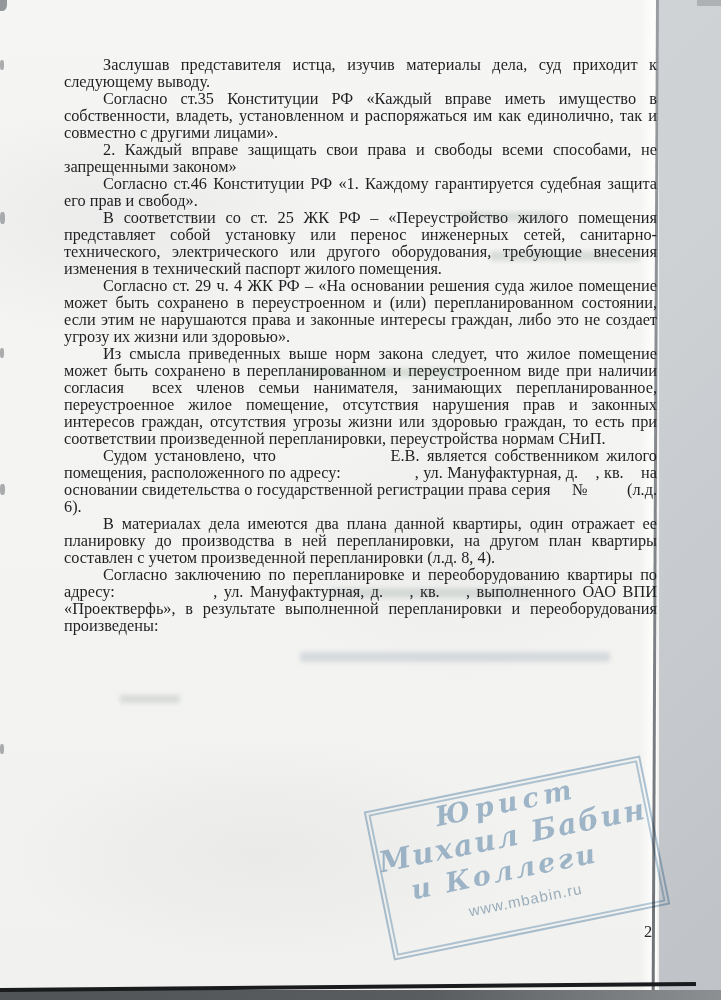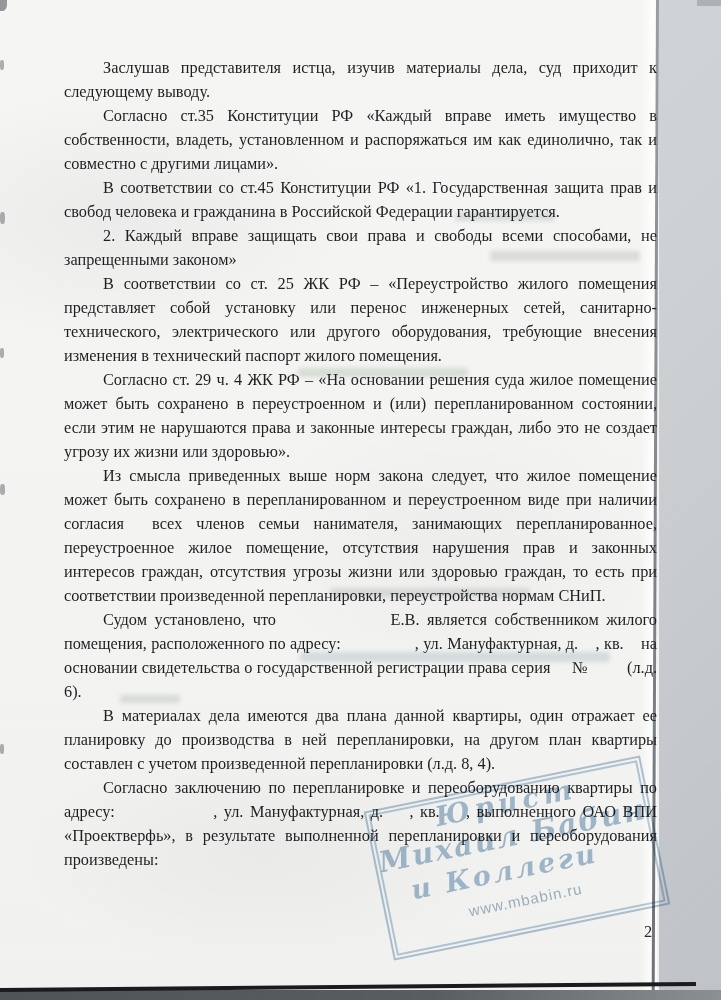--- a/index.html
+++ b/index.html
@@ -40,21 +40,21 @@
     position:absolute;left:0;top:990px;width:721px;height:10px;
     background:linear-gradient(90deg,#515457 0%,#5a5d60 60%,#8d9093 100%);
   }
   .corner-speck-tl{position:absolute;left:0;top:0;width:7px;height:11px;background:rgba(70,75,80,.55);border-radius:0 0 60% 0;}
   .corner-speck-tr{position:absolute;left:697px;top:0;width:24px;height:6px;background:rgba(130,135,140,.45);}
   .edge-speck{position:absolute;background:rgba(95,100,106,.5);border-radius:40%;}
 
   
   .text-block{
     position:absolute;left:64px;top:56px;width:593px;
-    font-size:16.3px;line-height:24px;color:#1f1f22;
+    font-size:16.3px;line-height:17px;color:#1f1f22;
     text-align:justify;
   }
   .text-block p{margin:0;text-indent:39px;}
 
   
   .bleed{position:absolute;background:rgba(160,172,168,.32);filter:blur(2.2px);border-radius:3px;}
 
   
   .stamp{
     position:absolute;left:376px;top:782px;width:282px;height:152px;
@@ -105,22 +105,22 @@
 <div class="corner-speck-tr"></div>
 <div class="edge-speck" style="left:0;top:60px;width:4px;height:10px;"></div>
 <div class="edge-speck" style="left:0;top:212px;width:5px;height:12px;"></div>
 <div class="edge-speck" style="left:0;top:348px;width:4px;height:10px;"></div>
 <div class="edge-speck" style="left:0;top:484px;width:5px;height:11px;"></div>
 <div class="edge-speck" style="left:0;top:744px;width:4px;height:10px;"></div>
 
 <div class="text-block">
   <p>Заслушав представителя истца, изучив материалы дела, суд приходит к следующему выводу.</p>
   <p>Согласно ст.35 Конституции РФ «Каждый вправе иметь имущество в собственности, владеть, установленном и распоряжаться им как единолично, так и совместно с другими лицами».</p>
-  <p>В соответствии со ст.45 Конституции РФ «1. Государственная защита прав и свобод человека и гражданина в Российской Федерации гарантируется.</p>
   <p>2. Каждый вправе защищать свои права и свободы всеми способами, не запрещенными законом»</p>
+  <p>Согласно ст.46 Конституции РФ «1. Каждому гарантируется судебная защита его прав и свобод».</p>
   <p>В соответствии со ст. 25 ЖК РФ – «Переустройство жилого помещения представляет собой установку или перенос инженерных сетей, санитарно-технического, электрического или другого оборудования, требующие внесения изменения в технический паспорт жилого помещения.</p>
   <p>Согласно ст. 29 ч. 4 ЖК РФ – «На основании решения суда жилое помещение может быть сохранено в переустроенном и (или) перепланированном состоянии, если этим не нарушаются права и законные интересы граждан, либо это не создает угрозу их жизни или здоровью».</p>
   <p>Из смысла приведенных выше норм закона следует, что жилое помещение может быть сохранено в перепланированном и переустроенном виде при наличии согласия&nbsp; всех членов семьи нанимателя, занимающих перепланированное, переустроенное жилое помещение, отсутствия нарушения прав и законных интересов граждан, отсутствия угрозы жизни или здоровью граждан, то есть при соответствии произведенной перепланировки, переустройства нормам СНиП.</p>
   <p>Судом установлено, что&nbsp;&nbsp;&nbsp;&nbsp;&nbsp;&nbsp;&nbsp;&nbsp;&nbsp;&nbsp;&nbsp;&nbsp;&nbsp;&nbsp; Е.В. является собственником жилого помещения, расположенного по адресу:&nbsp;&nbsp;&nbsp;&nbsp;&nbsp;&nbsp;&nbsp;&nbsp;&nbsp;&nbsp;&nbsp;&nbsp;&nbsp;&nbsp;&nbsp;&nbsp; , ул. Мануфактурная, д.&nbsp;&nbsp;&nbsp; , кв.&nbsp;&nbsp;&nbsp; на основании свидетельства о государственной регистрации права серия&nbsp;&nbsp;&nbsp;&nbsp; №&nbsp;&nbsp;&nbsp;&nbsp;&nbsp;&nbsp;&nbsp;&nbsp; (л.д. 6).</p>
   <p>В материалах дела имеются два плана данной квартиры, один отражает ее планировку до производства в ней перепланировки, на другом план квартиры составлен с учетом произведенной перепланировки (л.д. 8, 4).</p>
   <p>Согласно заключению по перепланировке и переоборудованию квартиры по адресу:&nbsp;&nbsp;&nbsp;&nbsp;&nbsp;&nbsp;&nbsp;&nbsp;&nbsp;&nbsp;&nbsp;&nbsp;&nbsp;&nbsp; , ул. Мануфактурная, д.&nbsp;&nbsp;&nbsp; , кв.&nbsp;&nbsp;&nbsp; , выполненного ОАО ВПИ «Проектверфь», в результате выполненной перепланировки и переоборудования произведены:</p>
 </div>
 
 <div class="stamp">
   <div class="stamp-outer"></div>

